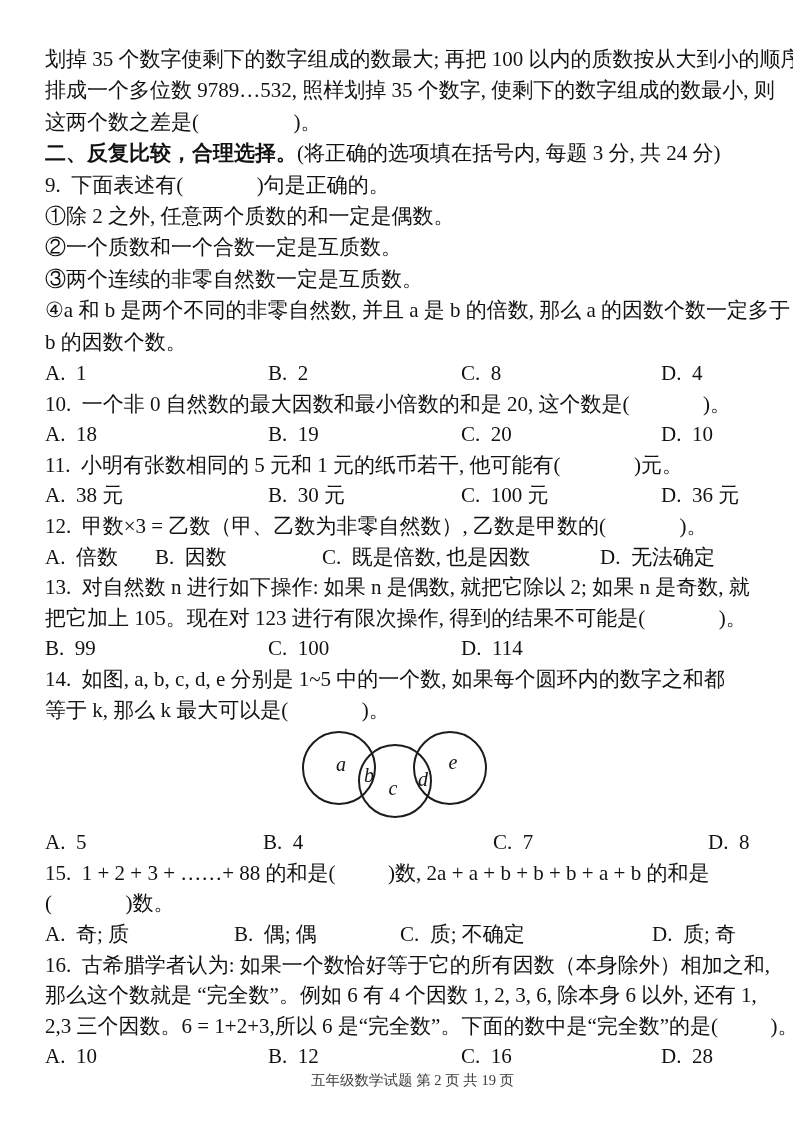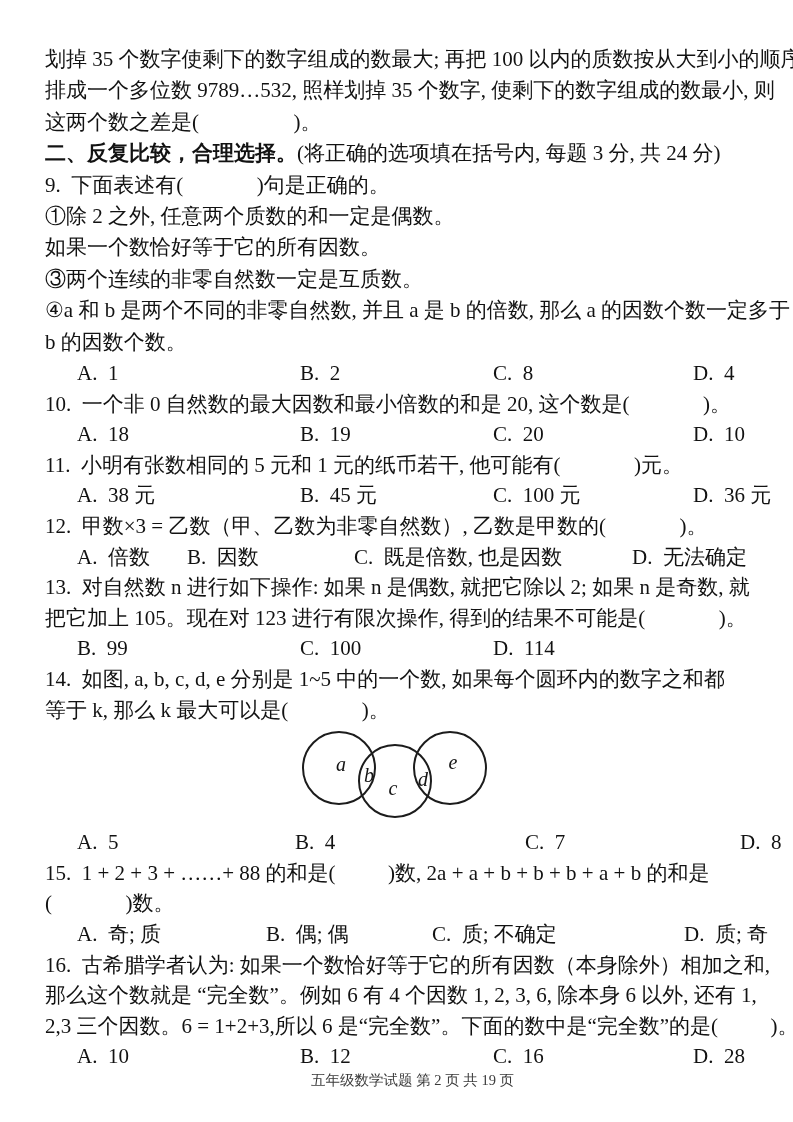--- a/index.html
+++ b/index.html
@@ -9,21 +9,21 @@
     font-family:"Liberation Serif","DejaVu Serif",serif;
     color:#121212;
     position:relative;
     overflow:hidden;
   }
   .content { padding:44px 48px 0 45px; }
   .line { font-size:21px; line-height:31.4px; white-space:pre; }
   .sect-b .line, .sect-c .line { line-height:30.6px; }
   .bold { font-weight:bold; }
   .opts { display:grid; }
-  .opts span { white-space:pre;margin-left:32px; }
+  .opts span { white-space:pre; }
   .g-std { grid-template-columns:223px 193px 200px 1fr; }
   .g-q12 { grid-template-columns:110px 167px 278px 1fr; }
   .g-q14 { grid-template-columns:218px 230px 215px 1fr; }
   .g-q15 { grid-template-columns:189px 166px 252px 1fr; }
   .diagram {
     height:102px; box-sizing:border-box;
     display:flex; justify-content:center; align-items:flex-start;
     padding-top:6px;
   }
   .diagram svg { display:block; }
@@ -44,21 +44,21 @@
 
 <div class="content">
 
   <div class="sect-a">
     <div class="line">划掉 35 个数字使剩下的数字组成的数最大; 再把 100 以内的质数按从大到小的顺序</div>
     <div class="line">排成一个多位数 9789…532, 照样划掉 35 个数字, 使剩下的数字组成的数最小, 则</div>
     <div class="line">这两个数之差是(                  )。</div>
     <div class="line"><span class="bold">二、反复比较，合理选择。</span><span>(将正确的选项填在括号内, 每题 3 分, 共 24 分)</span></div>
     <div class="line">9.  下面表述有(              )句是正确的。</div>
     <div class="line">①除 2 之外, 任意两个质数的和一定是偶数。</div>
-    <div class="line">如果一个数恰好等于它的所有因数。</div>
+    <div class="line">②一个质数和一个合数一定是互质数。</div>
     <div class="line">③两个连续的非零自然数一定是互质数。</div>
     <div class="line">④a 和 b 是两个不同的非零自然数, 并且 a 是 b 的倍数, 那么 a 的因数个数一定多于</div>
     <div class="line">b 的因数个数。</div>
   </div>
 
   <div class="sect-b">
     <div class="line opts g-std">
       <span>A.  1</span>
       <span>B.  2</span>
       <span>C.  8</span>
@@ -67,21 +67,21 @@
     <div class="line">10.  一个非 0 自然数的最大因数和最小倍数的和是 20, 这个数是(              )。</div>
     <div class="line opts g-std">
       <span>A.  18</span>
       <span>B.  19</span>
       <span>C.  20</span>
       <span>D.  10</span>
     </div>
     <div class="line">11.  小明有张数相同的 5 元和 1 元的纸币若干, 他可能有(              )元。</div>
     <div class="line opts g-std">
       <span>A.  38 元</span>
-      <span>B.  45 元</span>
+      <span>B.  30 元</span>
       <span>C.  100 元</span>
       <span>D.  36 元</span>
     </div>
     <div class="line">12.  甲数×3 = 乙数（甲、乙数为非零自然数）, 乙数是甲数的(              )。</div>
     <div class="line opts g-q12">
       <span>A.  倍数</span>
       <span>B.  因数</span>
       <span>C.  既是倍数, 也是因数</span>
       <span>D.  无法确定</span>
     </div>

